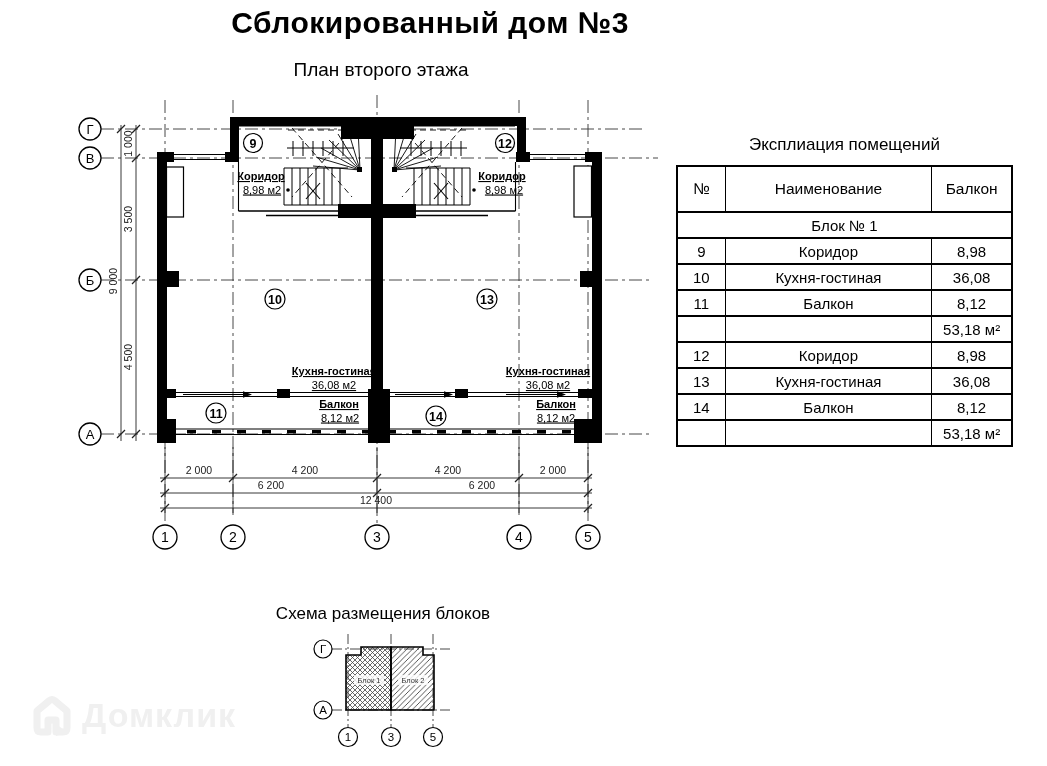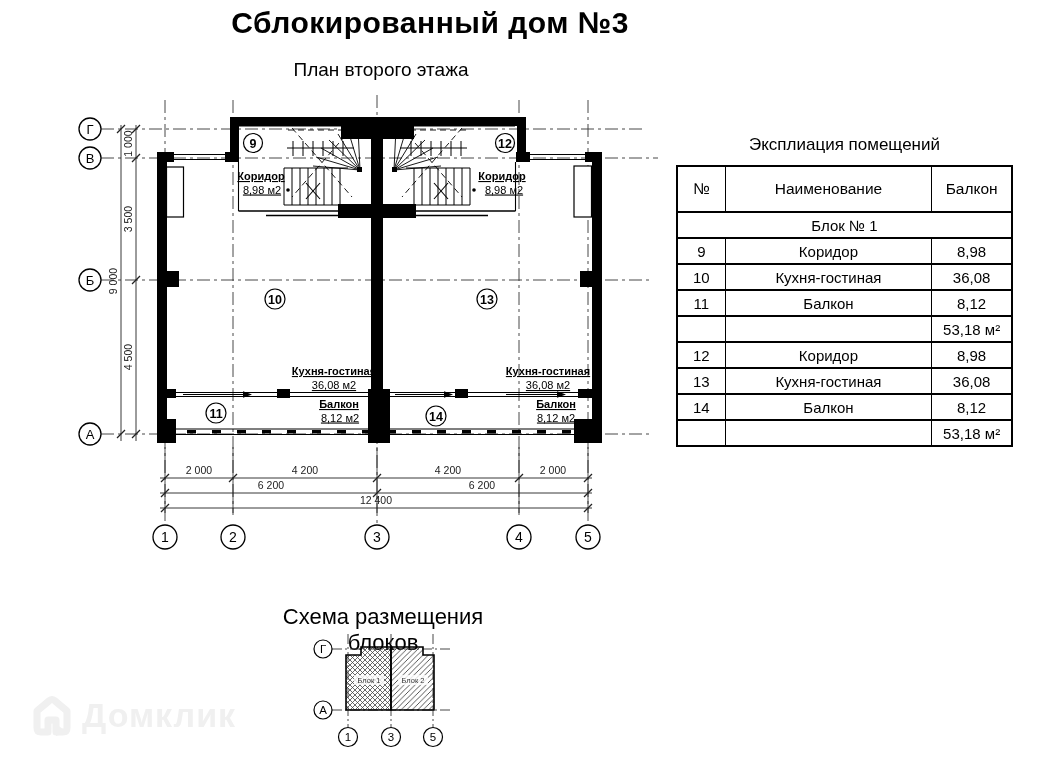--- a/index.html
+++ b/index.html
@@ -1,21 +1,21 @@
 <!DOCTYPE html>
 <html><head>
 <meta charset="utf-8">
 <style>
   html,body{margin:0;padding:0;background:#fff;}
   .canvas{position:relative;width:1047px;height:766px;background:#fff;overflow:hidden;
           font-family:"Liberation Sans","DejaVu Sans",sans-serif;color:#000;}
   .abs{position:absolute;}
   .page-title{top:6px;left:100px;width:660px;text-align:center;font-size:30px;font-weight:700;letter-spacing:.5px;}
   .plan-subtitle{top:59px;left:101px;width:560px;text-align:center;font-size:19px;}
-  .scheme-title{top:604px;left:252px;width:262px;text-align:center;font-size:22px;}
+  .scheme-title{top:604px;left:252px;width:262px;text-align:center;font-size:17px;}
   
   .table-wrap{top:112px;left:676px;width:340px;margin-top:20px;}
   .table-title{text-align:center;font-size:17px;margin:3px 0 10px 0;width:337px;}
   table.exp{border-collapse:collapse;border:2.5px solid #000;table-layout:fixed;width:337px;}
   table.exp td,table.exp th{border-left:1.5px solid #000;border-right:1.5px solid #000;
      border-top:2px solid #000;border-bottom:2px solid #000;font-size:15px;font-weight:400;
      padding:0 4px;overflow:hidden;white-space:nowrap;}
   table.exp th{height:44px;font-size:15.5px;text-align:center;}
   table.exp td{height:24px;text-align:center;}
   td.nm{text-align:left;padding-left:7px;}

